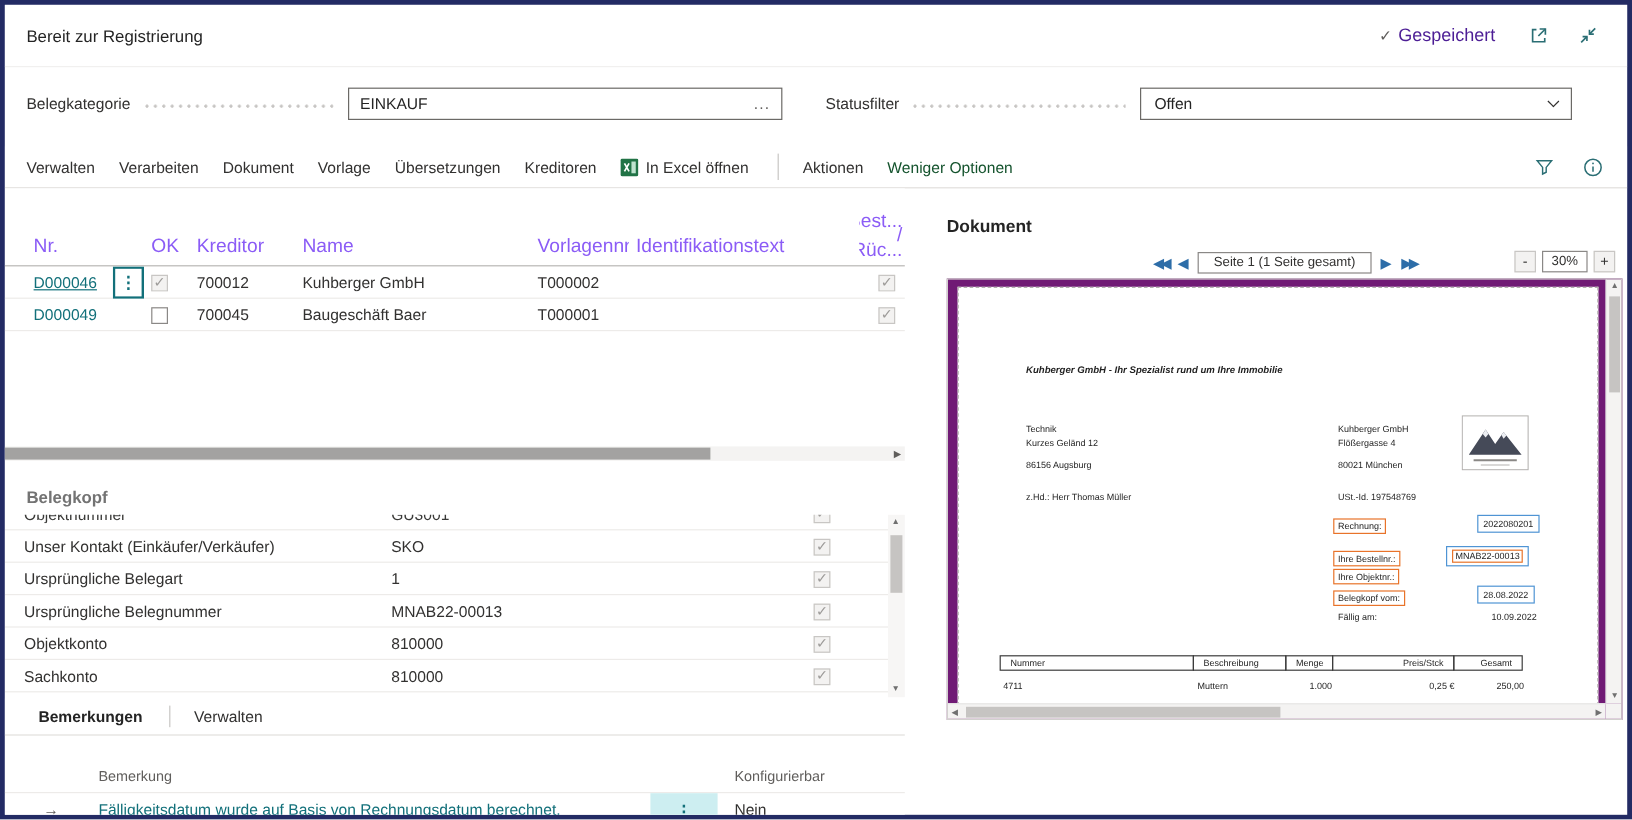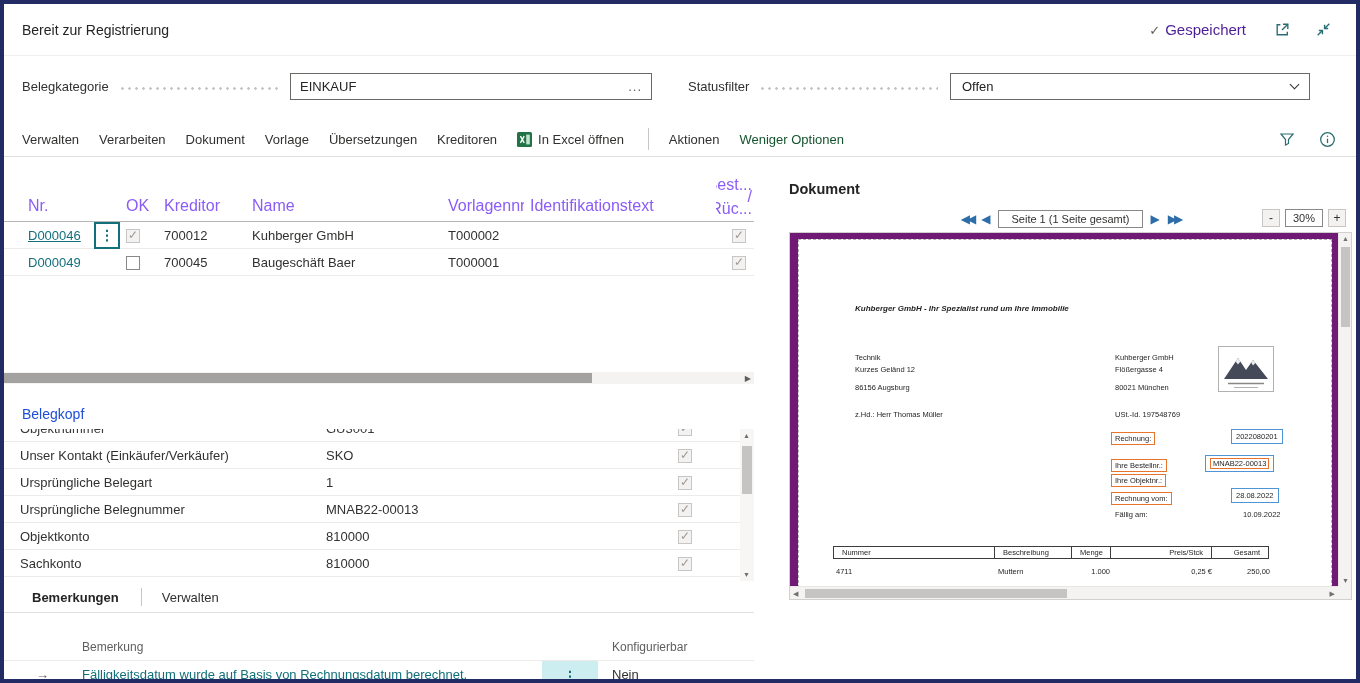--- a/index.html
+++ b/index.html
@@ -59,21 +59,21 @@
   .checkbox.checked::after{content:"✓";position:absolute;left:1px;top:-2px;font-size:12px;color:#9d9b99}
 
   .hscroll{position:absolute;top:215px;left:0;width:750px;height:12px;background:#f4f3f2}
   .hscroll .thumb{position:absolute;left:0;top:1px;height:10px;width:588px;background:#a3a2a1;cursor:pointer}
   .hscroll .arr{position:absolute;right:3px;top:2px;font-size:8px;color:#605e5c;cursor:pointer}
   .i-right-sm::before{content:"▶"}
   .i-left-sm::before{content:"◀"}
   .i-up-sm::before{content:"▲"}
   .i-down-sm::before{content:"▼"}
 
-  .belegkopf-title{position:absolute;top:249px;left:18px;font-size:14px;font-weight:normal;color:#1d4ed8}
+  .belegkopf-title{position:absolute;top:249px;left:18px;font-size:14px;font-weight:bold;color:#737373}
   .bk-table{position:absolute;top:272px;left:0;width:736px;height:152px;overflow:hidden}
   .bk-row{display:grid;grid-template-columns:322px 352px 62px;height:27px;align-items:center;border-bottom:1px solid #edebe9;font-size:13px}
   .bk-row.clipped{margin-top:-14px;color:#3a3a38}
   .bk-label{padding-left:16px;white-space:nowrap;overflow:hidden}
   .bk-value{white-space:nowrap;overflow:hidden}
   .bk-scroll{position:absolute;top:272px;right:0;width:14px;height:152px;background:#f7f6f5}
   .bk-scroll .arr{position:absolute;left:3px;font-size:7px;color:#707070;cursor:pointer}
   .bk-scroll .arr.top{top:3px}
   .bk-scroll .arr.bot{bottom:3px}
   .bk-scroll .thumb{position:absolute;top:17px;left:2px;width:10px;height:48px;background:#c6c4c2;cursor:pointer}
@@ -365,21 +365,21 @@
         <div class="inv-abs obox" style="left:312px;top:192px">Rechnung:</div>
         <div class="inv-abs bbox" style="left:432px;top:189px">2022080201</div>
 
         <div class="inv-abs obox" style="left:312px;top:219px">Ihre Bestellnr.:</div>
         <div class="inv-abs bbox" style="left:406px;top:215px">
           <span class="obox">MNAB22-00013</span>
         </div>
 
         <div class="inv-abs obox" style="left:312px;top:234px">Ihre Objektnr.:</div>
 
-        <div class="inv-abs obox" style="left:312px;top:252px">Rechnung vom:</div>
+        <div class="inv-abs obox" style="left:312px;top:252px">Belegkopf vom:</div>
         <div class="inv-abs bbox" style="left:432px;top:248px">28.08.2022</div>
 
         <div class="inv-abs inv-text" style="left:316px;top:270px">Fällig am:</div>
         <div class="inv-abs inv-text" style="left:444px;top:270px">10.09.2022</div>
 
         <div class="inv-table">
           <div class="inv-th-row">
             <div class="inv-th w0">Nummer</div>
             <div class="inv-th w1">Beschreibung</div>
             <div class="inv-th w2 ta-r">Menge</div>

